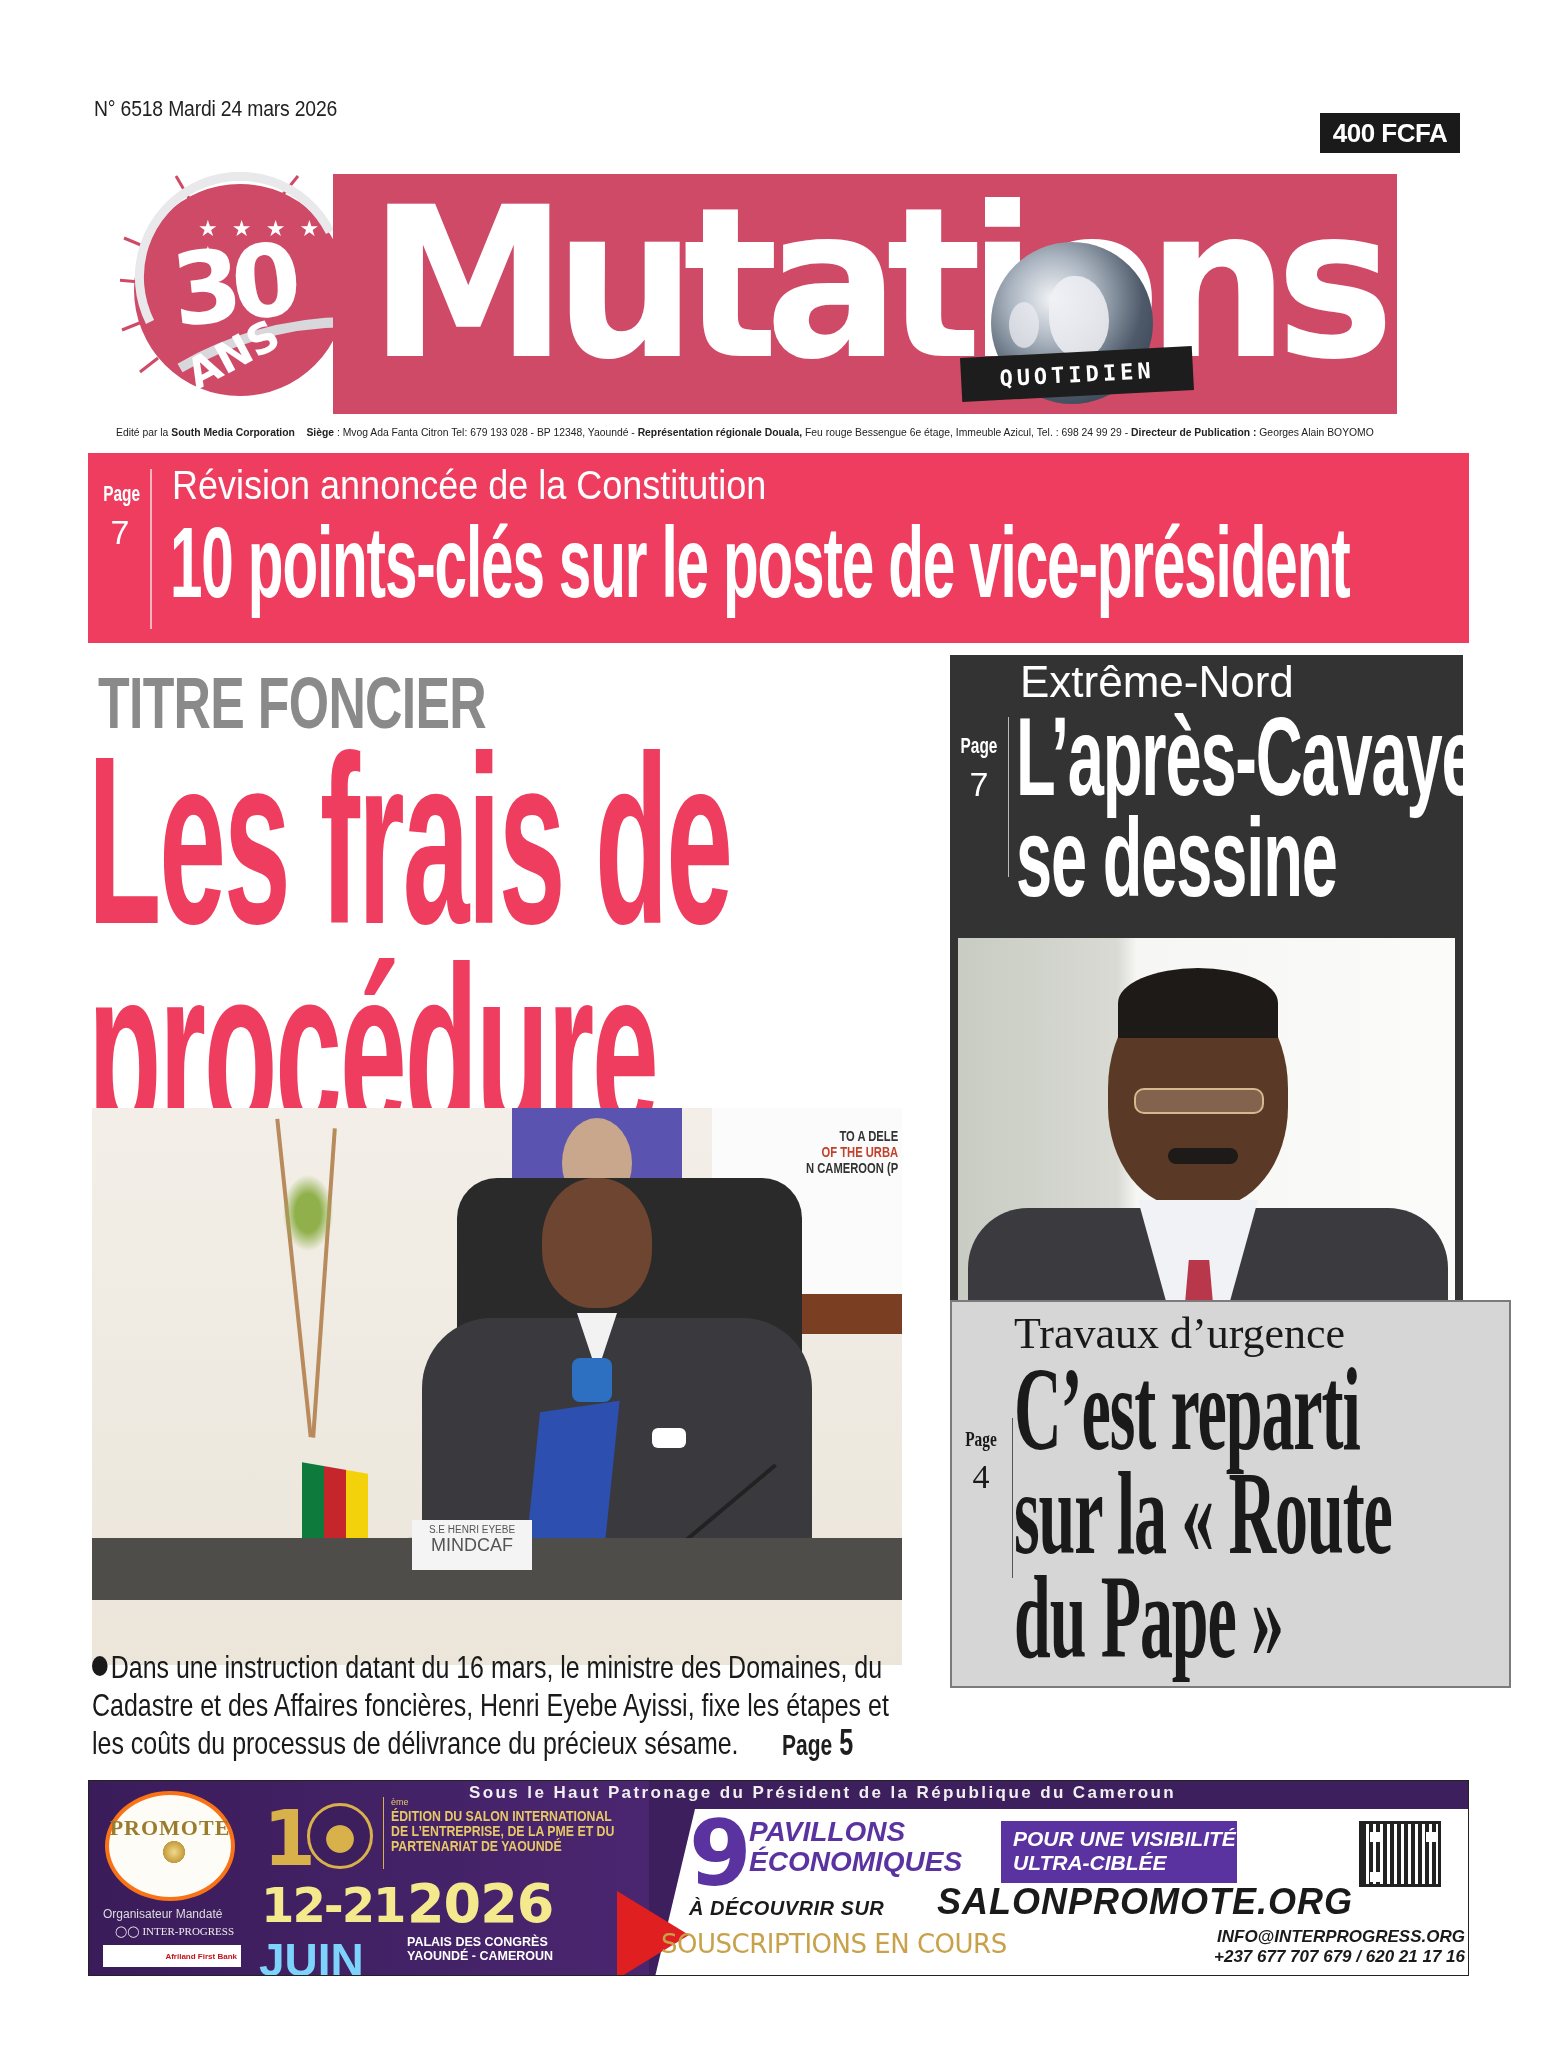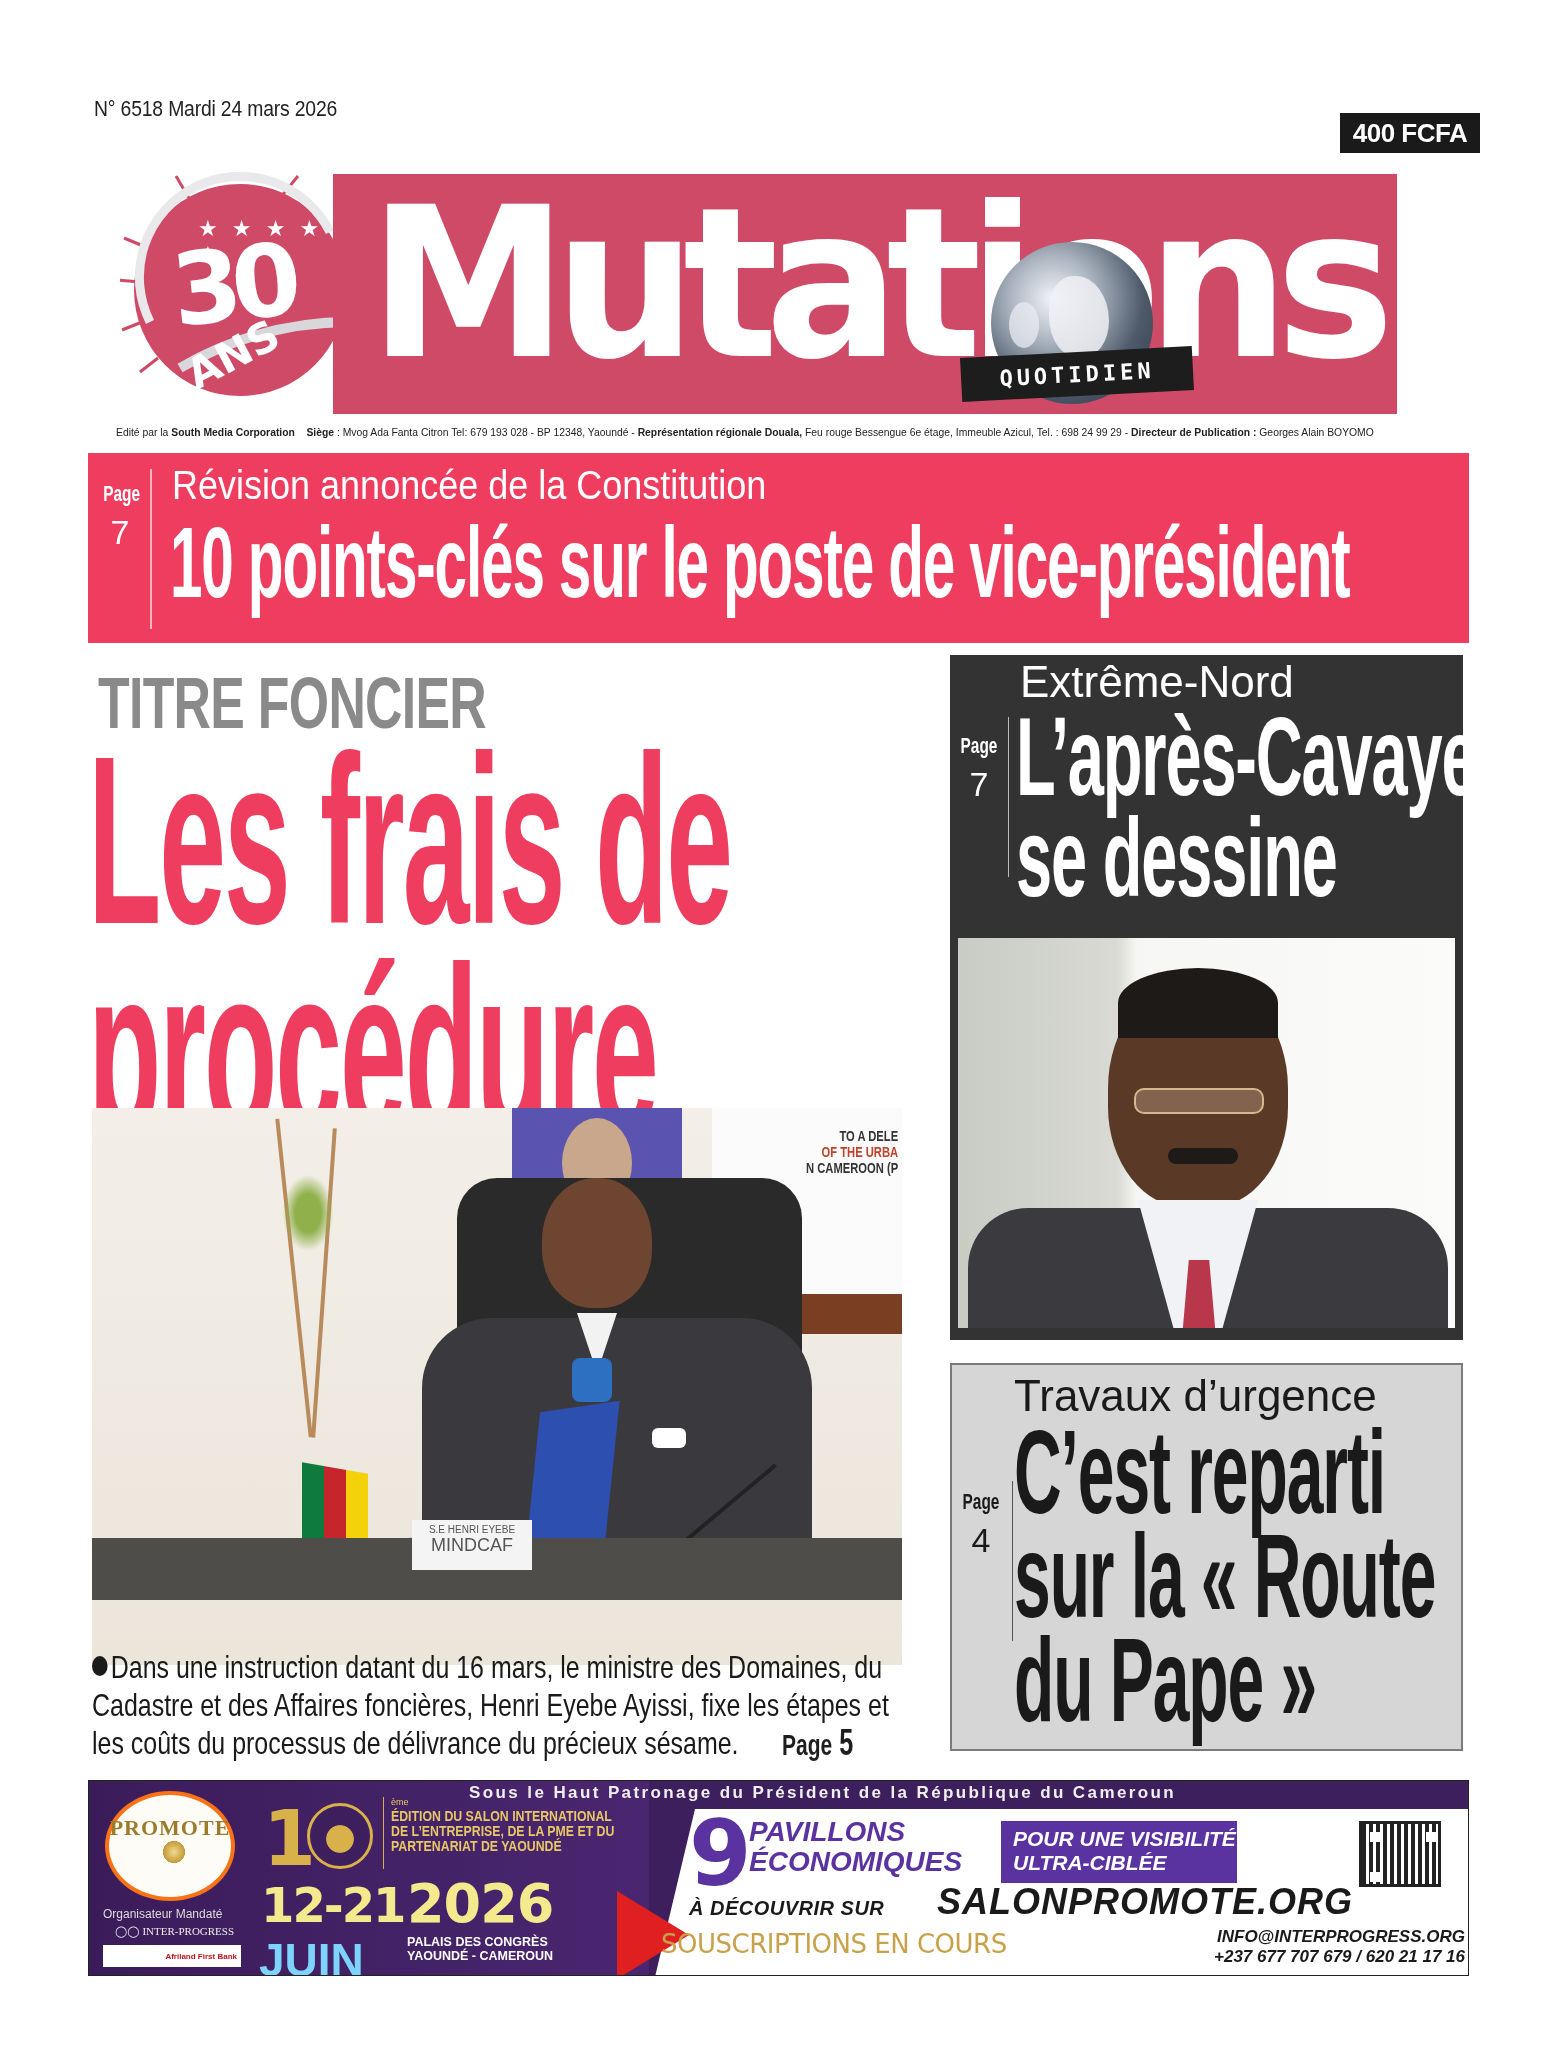--- a/index.html
+++ b/index.html
@@ -2,21 +2,21 @@
 <html><head>
 <meta charset="utf-8">
 <style>
   * { box-sizing: border-box; margin: 0; padding: 0; }
   html, body { width: 1556px; height: 2048px; background: #ffffff; overflow: hidden; }
   body { position: relative; font-family: "Liberation Sans", sans-serif; color: #1e1e1e; }
   .abs { position: absolute; }
 
   
   .issue-line { left: 94px; top: 96px; font-size: 22px; color: #222; transform: scaleX(0.88); transform-origin: left; letter-spacing: -0.2px; }
-  .price { left: 1320px; top: 113px; width: 140px; height: 40px; background: #1a1a1a; color: #fff; font-weight: bold; font-size: 26px; display: flex; align-items: center; justify-content: center; letter-spacing: -0.5px; margin-left: 20px; }
+  .price { left: 1320px; top: 113px; width: 140px; height: 40px; background: #1a1a1a; color: #fff; font-weight: bold; font-size: 26px; display: flex; align-items: center; justify-content: center; letter-spacing: -0.5px; }
 
   
   .badge { left: 120px; top: 172px; width: 232px; height: 232px; }
   .mast { left: 333px; top: 174px; width: 1064px; height: 240px; background: #cf4a66; overflow: hidden; }
   .mast-word { position: absolute; left: 36px; top: 6px; font-size: 208px; font-weight: 900; color: #fff; letter-spacing: -14px; font-family: "DejaVu Sans", sans-serif; line-height: 1; transform: scaleX(0.96); transform-origin: left; }
   .globe { position: absolute; left: 658px; top: 68px; width: 162px; height: 162px; border-radius: 50%;
     background: radial-gradient(circle at 38% 35%, #f2f4f7 0%, #a9b3bf 30%, #4e5a6a 62%, #2c3644 100%); }
   .globe .land1 { position:absolute; left: 58px; top: 34px; width: 60px; height: 82px; background: rgba(240,240,244,0.85); border-radius: 40% 55% 45% 50%; }
   .globe .land2 { position:absolute; left: 18px; top: 60px; width: 30px; height: 46px; background: rgba(235,235,240,0.75); border-radius: 50%; }
   .quotidien { position: absolute; left: 628px; top: 178px; width: 232px; height: 44px; background: #1d1d1d; color: #fff; font-weight: bold; font-size: 22px; letter-spacing: 4px; display: flex; align-items: center; justify-content: center; transform: rotate(-3deg); font-family: "DejaVu Sans Mono", monospace; }
@@ -45,21 +45,21 @@
 
   
   .box-dark { left: 950px; top: 655px; width: 513px; height: 685px; background: #333333; }
   .box-dark .kicker { position: absolute; left: 70px; top: 2px; font-size: 44px; color: #fff; white-space: nowrap; }
   .box-dark .page-tag { left: 2px; top: 78px; width: 54px; color: #fff; }
   .box-dark .vbar { left: 58px; top: 62px; height: 160px; background: #bbbbbb; width: 1px; }
   .box-dark .headline { position: absolute; left: 66px; top: 52px; font-size: 112px; font-weight: bold; color: #fff; line-height: 0.9; transform: scaleX(0.58); transform-origin: left; white-space: nowrap; letter-spacing: -2px; }
   .box-dark .photo { position: absolute; left: 8px; top: 283px; width: 497px; height: 390px; overflow: hidden; background: linear-gradient(90deg,#c9ccc3 0%,#d8dad3 32%,#f6f6f4 36%,#fbfbfa 100%); }
 
   
-  .box-gray { left: 950px; top: 1363px; width: 513px; height: 388px; background: #d6d6d6; border: 2px solid #7b7b7b; }
+  .box-gray { left: 950px; top: 1300px; width: 561px; height: 388px; background: #d6d6d6; border: 2px solid #7b7b7b; font-family: Liberation Serif, serif; }
   .box-gray .kicker { position: absolute; left: 62px; top: 6px; font-size: 44px; color: #1a1a1a; white-space: nowrap; }
   .box-gray .page-tag { left: 2px; top: 124px; width: 54px; color: #1a1a1a; }
   .box-gray .vbar { left: 60px; top: 116px; height: 160px; background: #555; width: 1px; }
   .box-gray .headline { position: absolute; left: 62px; top: 56px; font-size: 118px; font-weight: bold; color: #1a1a1a; line-height: 0.88; transform: scaleX(0.56); transform-origin: left; white-space: nowrap; letter-spacing: -2px; }
 
   
   .ad { left: 88px; top: 1780px; width: 1381px; height: 196px; background: #3e1f5e; overflow: hidden; border: 1px solid #222; }
   .ad .left { position: absolute; left: 0; top: 0; width: 560px; height: 196px; background: linear-gradient(90deg,#3b1c5a,#4a2670); }
   .ad .promote-logo { position: absolute; left: 16px; top: 10px; width: 130px; height: 110px; border-radius: 50%; background: #fdfcf7; border: 4px solid #f97316; }
   .ad .promote-logo span { position:absolute; left: 0; right: 0; top: 20px; text-align: center; font-family: "Liberation Serif", serif; font-size: 22px; color: #9a7c2b; font-weight: bold; letter-spacing: 1px; }

